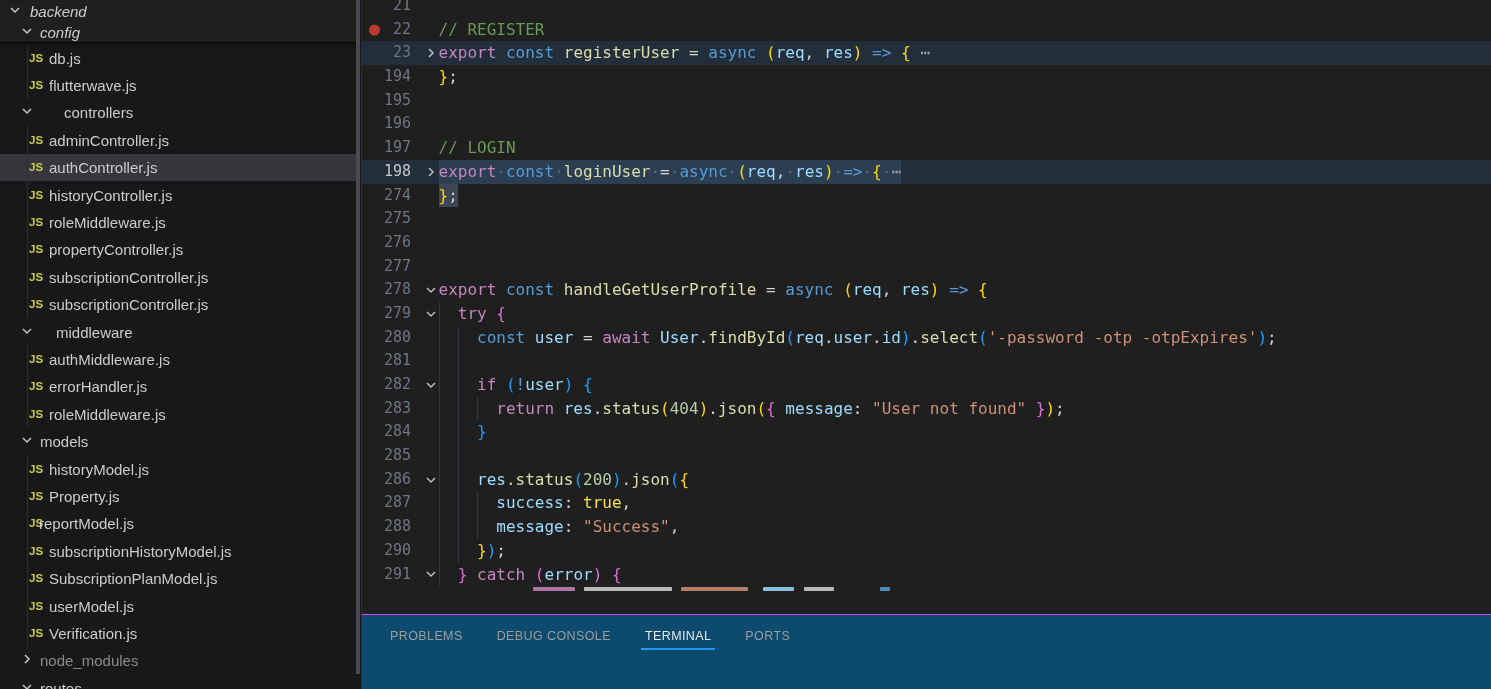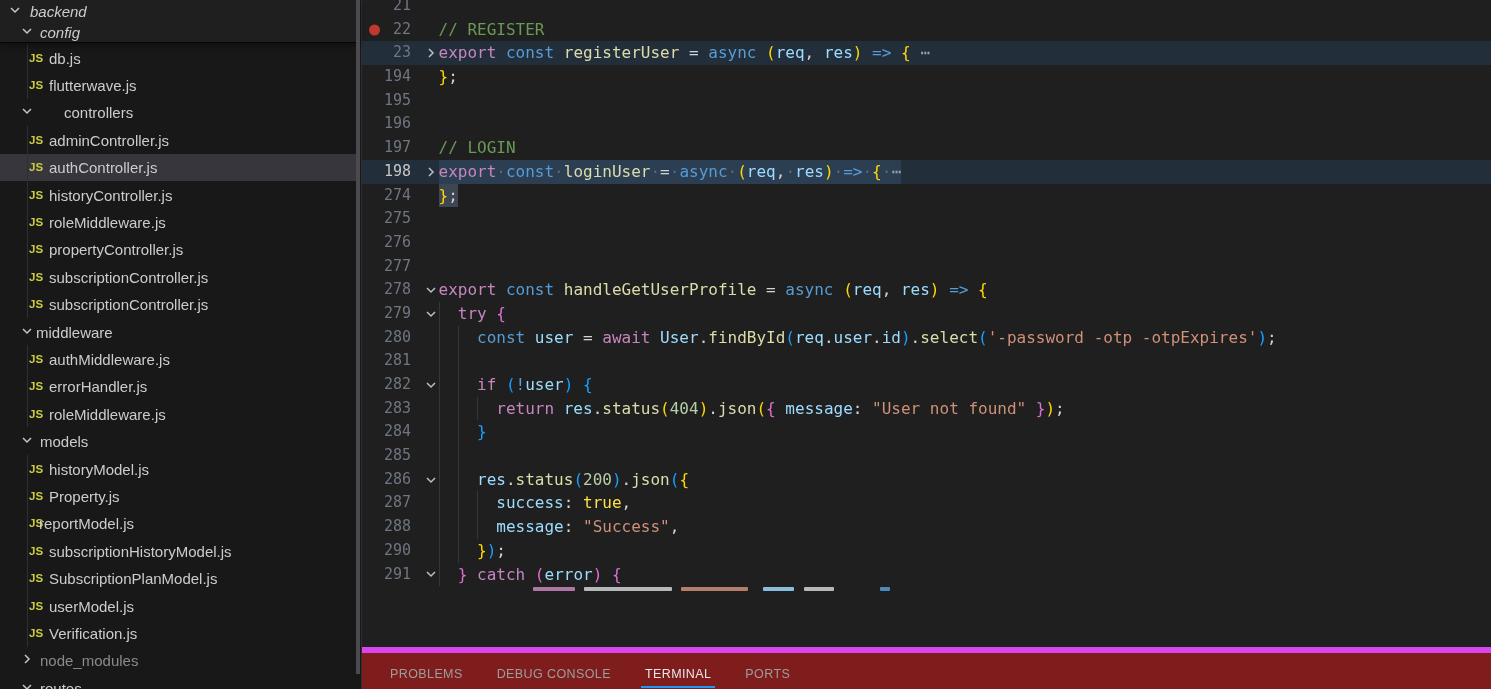--- a/index.html
+++ b/index.html
@@ -58,21 +58,21 @@
     display:flex; align-items:center; justify-content:center; color:#b9bfc5;
   }
   .guide { position:absolute; top:0; bottom:0; border-left:1px solid #31373e; }
   .src { position:absolute; left:76.5px; top:0; white-space:pre; }
   .src.selhl { background:#2c3e52; }
   .src.selbox { background:#3f4653; }
   .bar { position:absolute; top:1px; height:4px; border-radius:1px; opacity:.85; }
   
   .panel {
     position:absolute; left:362px; top:614px; right:0; bottom:0;
-    background:#7f1d1d; border-top:6px solid #d946ef;margin-top:33px;
+    background:#0c4a6e; border-top:1px solid #d946ef;
   }
   .tabs { display:flex; padding-left:26px; padding-top:9px; }
   .tab {
     position:relative; color:#9d9d9d; font-size:12.5px; letter-spacing:.4px;
     padding:5px 2px 9px 2px; margin-right:30px; white-space:nowrap; cursor:default;
   }
   .tab.active { color:#e7e7e7; }
   .tab .underline { position:absolute; left:-2px; right:-2px; bottom:2px; height:2px; }
 </style>
 </head>
@@ -150,21 +150,21 @@
         <span class="sguide"></span>
         <span class="jsbadge">JS</span>
         <span class="slabel" style="left: 49px;">subscriptionController.js</span>
       </div>
       <div class="srow">
         <span class="schev" style="left: 20px;">
           <svg width="14" height="14" viewBox="0 0 14 14">
             <path d="M3 5 L7 9 L11 5" fill="none" stroke="currentColor" stroke-width="1.5"></path>
           </svg>
         </span>
-        <span class="slabel" style="left: 36px;">middleware</span>
+        <span class="slabel" style="left: 56px;">middleware</span>
       </div>
       <div class="srow">
         <span class="sguide"></span>
         <span class="jsbadge">JS</span>
         <span class="slabel" style="left: 49px;">authMiddleware.js</span>
       </div>
       <div class="srow">
         <span class="sguide"></span>
         <span class="jsbadge">JS</span>
         <span class="slabel" style="left: 49px;">errorHandler.js</span>

